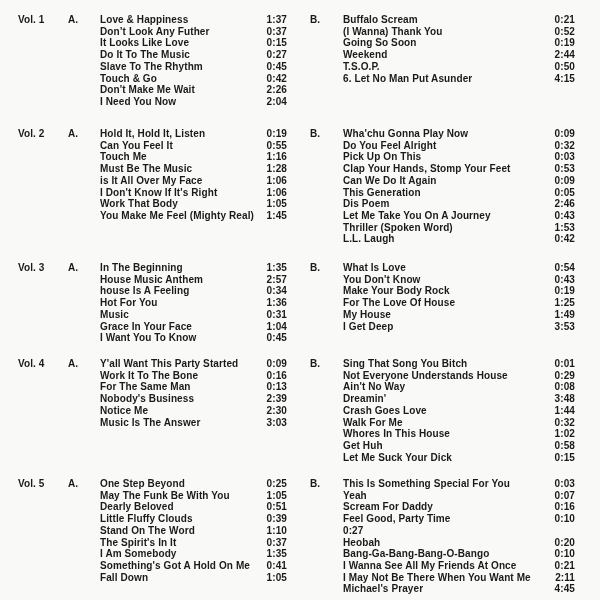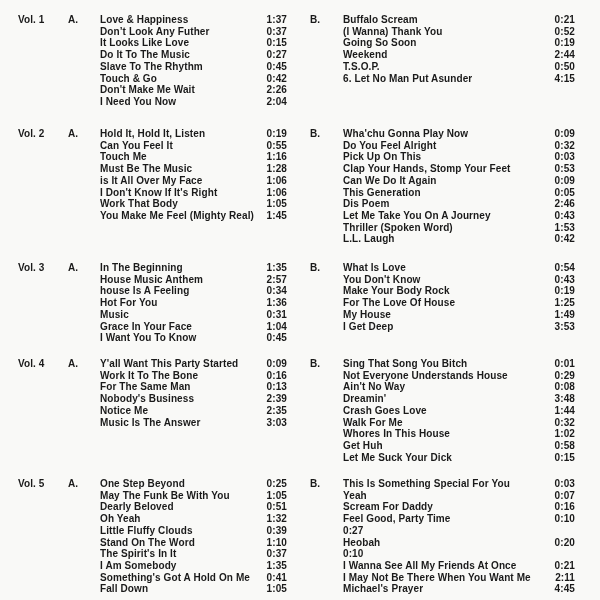--- a/index.html
+++ b/index.html
@@ -347,21 +347,21 @@
     <span class="track-time">0:13</span>
   </div>
 
   <div class="track-row">
     <span class="track-title">Nobody's Business</span>
     <span class="track-time">2:39</span>
   </div>
 
   <div class="track-row">
     <span class="track-title">Notice Me</span>
-    <span class="track-time">2:35</span>
+    <span class="track-time">2:30</span>
   </div>
 
   <div class="track-row">
     <span class="track-title">Music Is The Answer</span>
     <span class="track-time">3:03</span>
   </div>
 </div>
     </div>
     <div class="side side-b">
       <span class="side-letter">B.</span>
@@ -427,24 +427,20 @@
   <div class="track-row">
     <span class="track-title">May The Funk Be With You</span>
     <span class="track-time">1:05</span>
   </div>
 
   <div class="track-row">
     <span class="track-title">Dearly Beloved</span>
     <span class="track-time">0:51</span>
   </div>
 
-  <div class="track-row">
-    <span class="track-title">Oh Yeah</span>
-    <span class="track-time">1:32</span>
-  </div>
 
   <div class="track-row">
     <span class="track-title">Little Fluffy Clouds</span>
     <span class="track-time">0:39</span>
   </div>
 
   <div class="track-row">
     <span class="track-title">Stand On The Word</span>
     <span class="track-time">1:10</span>
   </div>
@@ -496,20 +492,21 @@
   <div class="track-row">
     <span class="track-time">0:27</span>
   </div>
 
   <div class="track-row">
     <span class="track-title">Heobah</span>
     <span class="track-time">0:20</span>
   </div>
 
   <div class="track-row">
+    <span class="track-title">Bang-Ga-Bang-Bang-O-Bango</span>
     <span class="track-time">0:10</span>
   </div>
 
   <div class="track-row">
     <span class="track-title">I Wanna See All My Friends At Once</span>
     <span class="track-time">0:21</span>
   </div>
 
   <div class="track-row">
     <span class="track-title">I May Not Be There When You Want Me</span>

